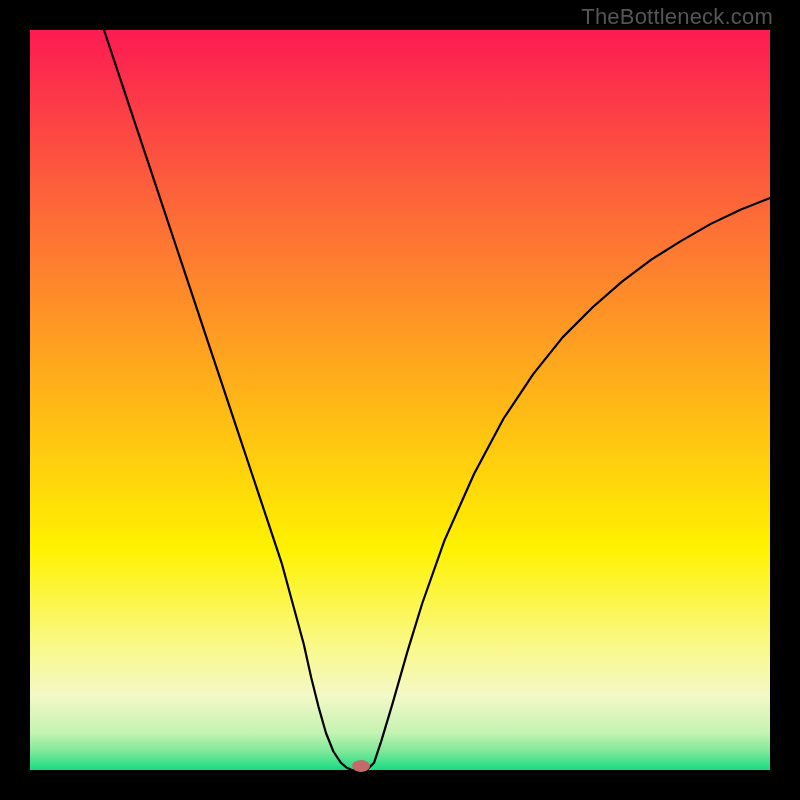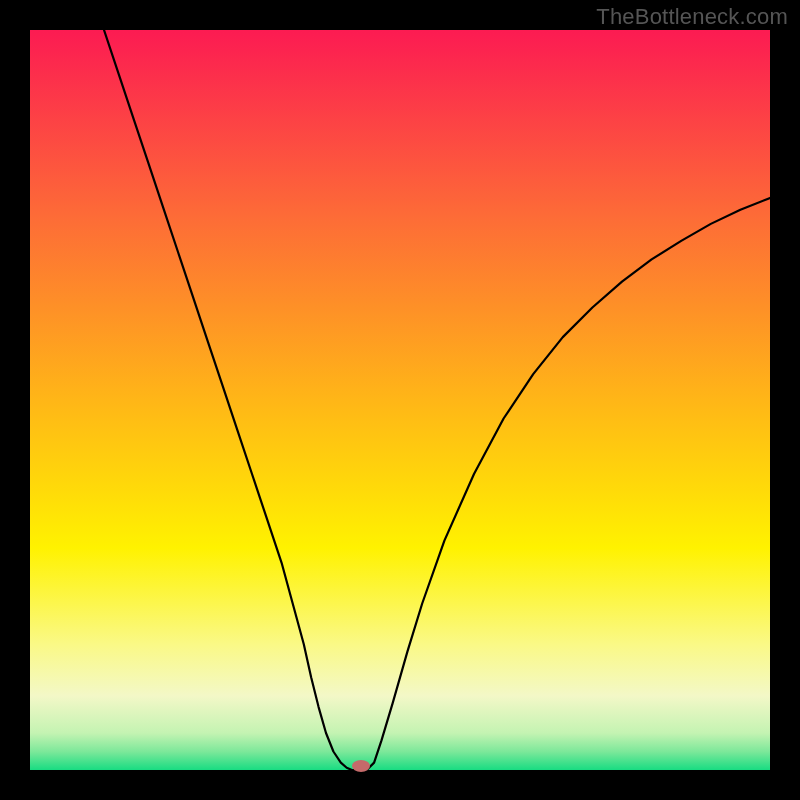--- a/index.html
+++ b/index.html
@@ -16,21 +16,21 @@
     inset: 0;
     background: #000;
   }
   .plot {
     position: absolute;
     box-sizing: border-box;
   }
   .watermark {
     position: absolute;
     top: 4px;
-    right: 12px;
+    right: 27px;
     color: #555;
     font-size: 22px;
     letter-spacing: 0.2px;
     font-weight: 500;
   }
   .curve {
     position: absolute;
     inset: 0;
   }
   .marker {

